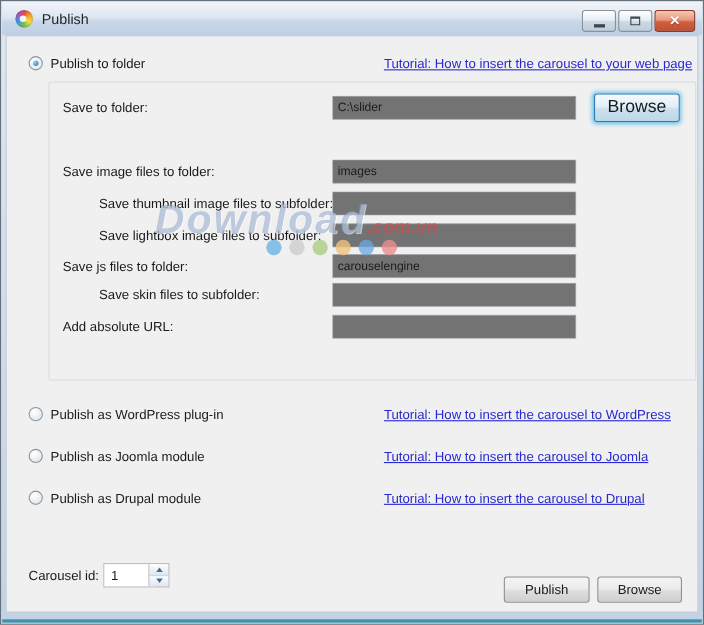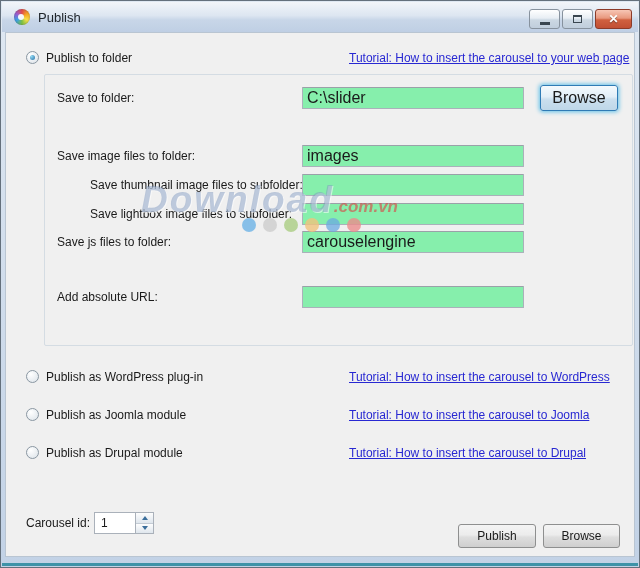--- a/index.html
+++ b/index.html
@@ -41,22 +41,22 @@
     border-radius:50%;background:radial-gradient(circle at 30% 30%,#8fd8f2,#2a71a8);}
   .olabel{position:absolute;left:40px;top:1px;}
   .tlink{position:absolute;left:343px;top:1px;color:#2828d2;text-decoration:underline;cursor:pointer;}
   
   .groupbox{position:absolute;left:38px;top:41px;width:589px;height:272px;box-sizing:border-box;
     border:1px solid #d4dce3;border-radius:2px;}
   .row{position:absolute;left:0;width:587px;height:22px;}
   .flabel{position:absolute;left:12px;top:0;line-height:22px;}
   .flabel.indent{left:45px;}
   .finput{position:absolute;left:257px;top:0;width:222px;height:22px;box-sizing:border-box;
-    border:1px solid #aab1ba;border-top-color:#9aa1a8;border-radius:1px;background:#86efac;
-    font-family:"Liberation Sans",sans-serif;font-size:16px;padding:0 4px;color:#1a1a1a;outline:none;}
+    border:1px solid #aab1ba;border-top-color:#9aa1a8;border-radius:1px;background:#737373;
+    font-family:"Liberation Sans",sans-serif;font-size:11px;padding:0 4px;color:#1a1a1a;outline:none;}
   .browse-btn{position:absolute;left:495px;top:-2px;width:78px;height:26px;box-sizing:border-box;
     border:1px solid #2f7bb5;border-radius:3px;cursor:pointer;
     background:linear-gradient(#f4fafd,#e2eef7 45%,#cbdfee 55%,#bed7e9);
     box-shadow:0 0 4px 1px #62c0e8;
     font-family:"Liberation Sans",sans-serif;font-size:16px;color:#1a1a1a;}
   
   .cid{position:absolute;left:0;top:479px;height:22px;width:300px;}
   .cid-label{position:absolute;left:20px;line-height:22px;}
   .spinbox{position:absolute;left:88px;top:0;width:60px;height:22px;box-sizing:border-box;
     border:1px solid #aab1ba;background:#fff;}
@@ -135,20 +135,24 @@
         <input class="finput" value="" style="">
       </div>
       <div class="row" style="top:128px">
         <span class="flabel indent">Save lightbox image files to subfolder:</span>
         <input class="finput" value="" style="">
       </div>
       <div class="row" style="top:156px">
         <span class="flabel">Save js files to folder:</span>
         <input class="finput" value="carouselengine" style="">
       </div>
+      <div class="row" style="top:182px">
+        <span class="flabel indent">Save skin files to subfolder:</span>
+        <input class="finput" value="" style="">
+      </div>
       <div class="row" style="top:211px">
         <span class="flabel">Add absolute URL:</span>
         <input class="finput" value="" style="">
       </div>
     </div>
 
     <div class="opt" style="top:336px">
       <span class="radio"></span>
       <span class="olabel">Publish as WordPress plug-in</span>
       <a class="tlink" href="#">Tutorial: How to insert the carousel to WordPress</a>

